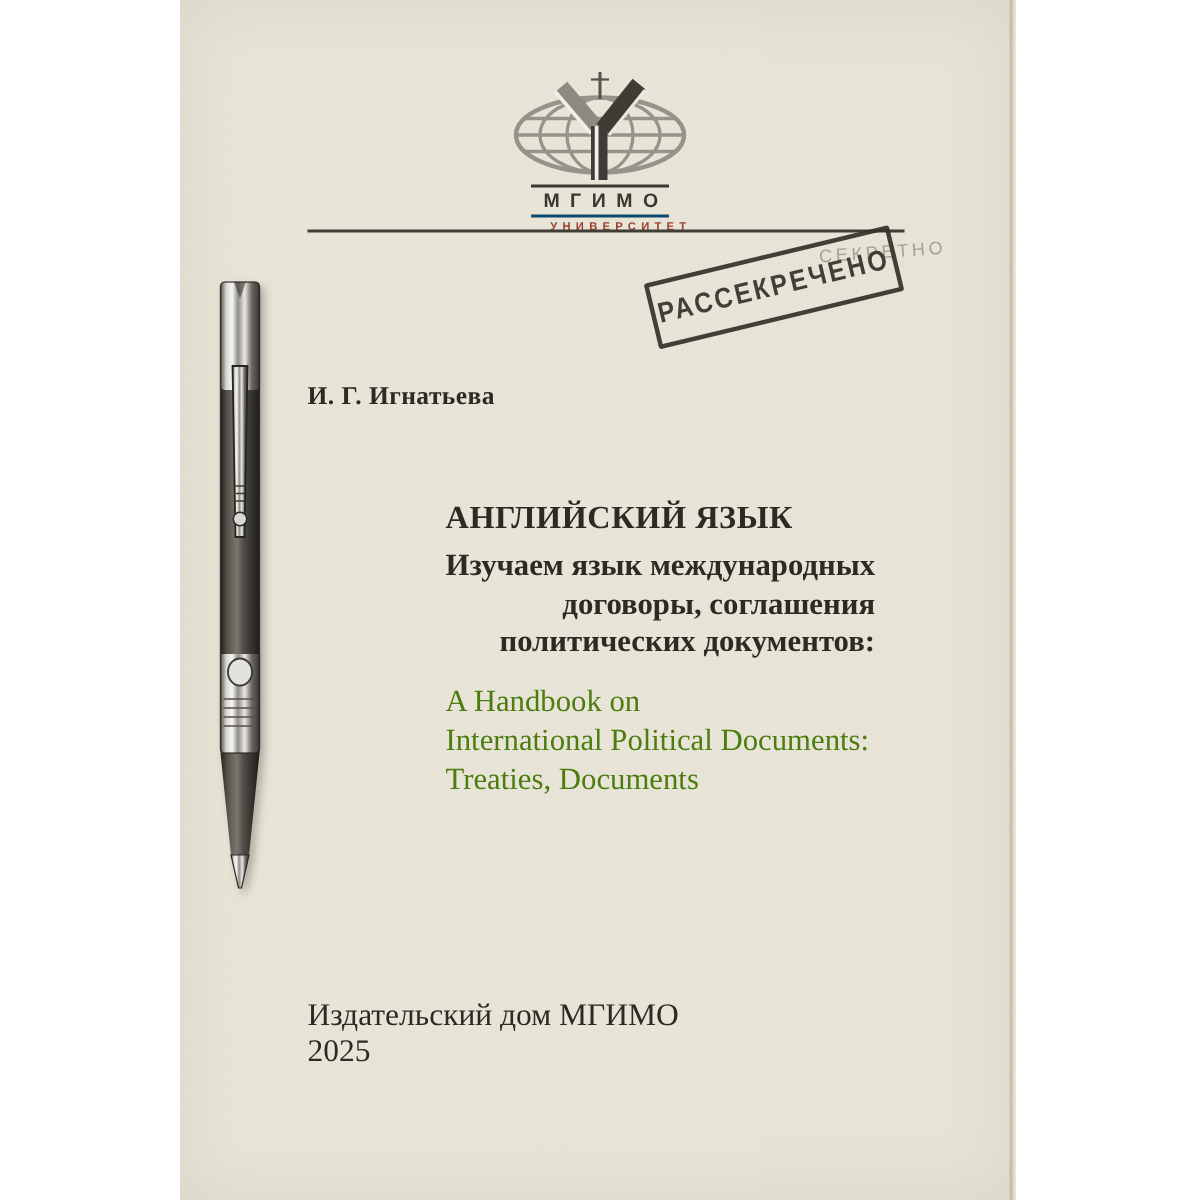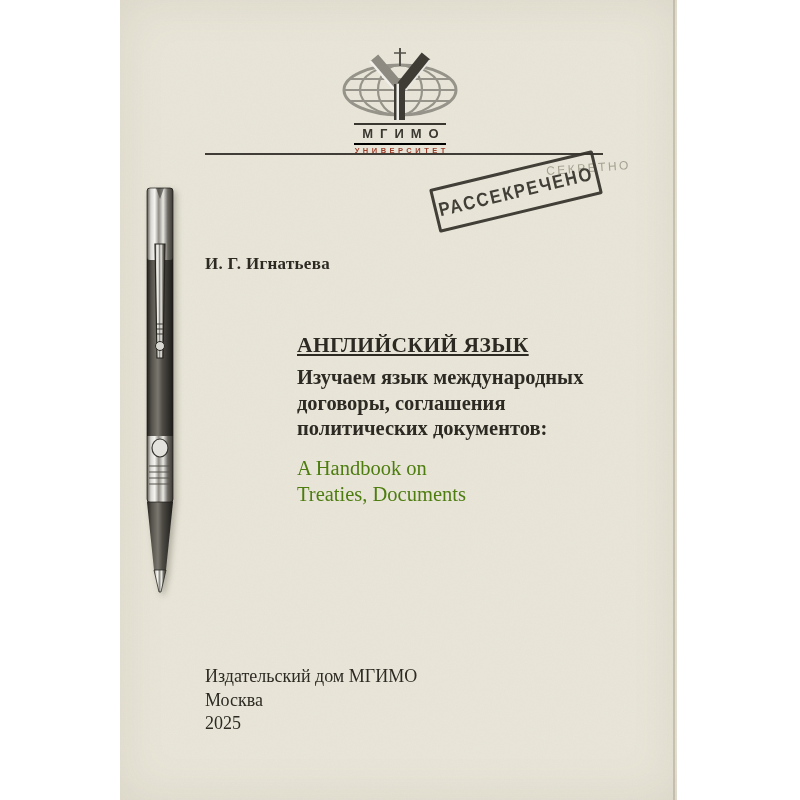--- a/index.html
+++ b/index.html
@@ -18,29 +18,29 @@
     position:absolute; right:2px; top:0; width:2px; height:100%;
     background:rgba(150,138,112,0.35);
   }
   .grain { position:absolute; left:0; top:0; opacity:.55; pointer-events:none; }
 
   
   .logo { position:absolute; left:219px; top:44px; width:122px; text-align:center; }
   .logo svg { display:block; margin:0 auto; }
   .logo-acronym {
     display:inline-block; margin-top:1px;
-    border-top:2px solid #3b3831; border-bottom:2px solid #000000;
+    border-top:2px solid #3b3831; border-bottom:2px solid #0c4a6e;
     padding:1px 0 2px 8px;
     font-family:"Liberation Sans",sans-serif; font-weight:bold;
     font-size:13px; letter-spacing:7px; color:#3b3831; white-space:nowrap;
   }
   .logo-subtitle {
     margin-top:1px; font-family:"Liberation Sans",sans-serif; font-weight:bold;
     font-size:7.5px; letter-spacing:3.5px; padding-left:3.5px;
-    color:#9c3f2c; white-space:nowrap;
+    color:#9c3f2c; white-space:nowrap;text-align:right;
   }
 
   
   .rule { position:absolute; left:85px; top:153px; width:398px; height:2px; background:#403d36; }
   .secret-faint {
     position:absolute; left:426px; top:161px;
     font-family:"Liberation Sans",sans-serif; font-size:12px; letter-spacing:2.5px;
     color:rgba(125,118,100,0.62); transform:rotate(-4deg); white-space:nowrap;
   }
   .stamp {
@@ -61,33 +61,33 @@
     filter:drop-shadow(3px 3px 3px rgba(70,62,48,0.35));
   }
 
   
   .author {
     position:absolute; left:85px; top:254px;
     font-size:17px; font-weight:bold; color:#2d2a24; letter-spacing:.3px;
   }
   .title-main {
     position:absolute; left:177px; top:333px;
-    font-size:21.5px; font-weight:bold; color:#2d2a24; letter-spacing:.4px;text-decoration:underline;
+    font-size:21.5px; font-weight:bold; color:#2d2a24; letter-spacing:.4px;
   }
   .subtitle-ru {
     position:absolute; left:177px; top:365px;
-    font-size:20.5px; font-weight:bold; color:#2d2a24; line-height:25.5px;
+    font-size:20.5px; font-weight:bold; color:#2d2a24; line-height:25.5px;text-align:right;
   }
   .subtitle-en {
     position:absolute; left:177px; top:455px;
     font-size:20.5px; font-weight:normal; color:#4d7c0f; line-height:26px;
   }
   .imprint {
     position:absolute; left:85px; top:665px;
-    font-size:18px; color:#2d2a24; line-height:23.5px;
+    font-size:21px; color:#2d2a24; line-height:23.5px;
   }
 </style>
 </head>
 <body>
 
 <div class="cover">
 
   <svg class="grain" width="557" height="800" aria-hidden="true">
     <filter id="paperGrain">
       <feTurbulence type="fractalNoise" baseFrequency="0.9" numOctaves="2" seed="7"></feTurbulence>
@@ -180,23 +180,23 @@
   <div class="title-main">АНГЛИЙСКИЙ ЯЗЫК</div>
 
   <div class="subtitle-ru">
     <div>Изучаем язык международных</div>
     <div>договоры, соглашения</div>
     <div>политических документов:</div>
   </div>
 
   <div class="subtitle-en">
     <div>A Handbook on</div>
+    <div>International Political Documents:</div>
     <div>Treaties, Documents</div>
   </div>
 
   <div class="imprint">
     <div>Издательский дом МГИМО</div>
-    <div>Москва</div>
     <div>2025</div>
   </div>
 
   <div class="page-edge"></div>
 </div>
 
 </body></html>

